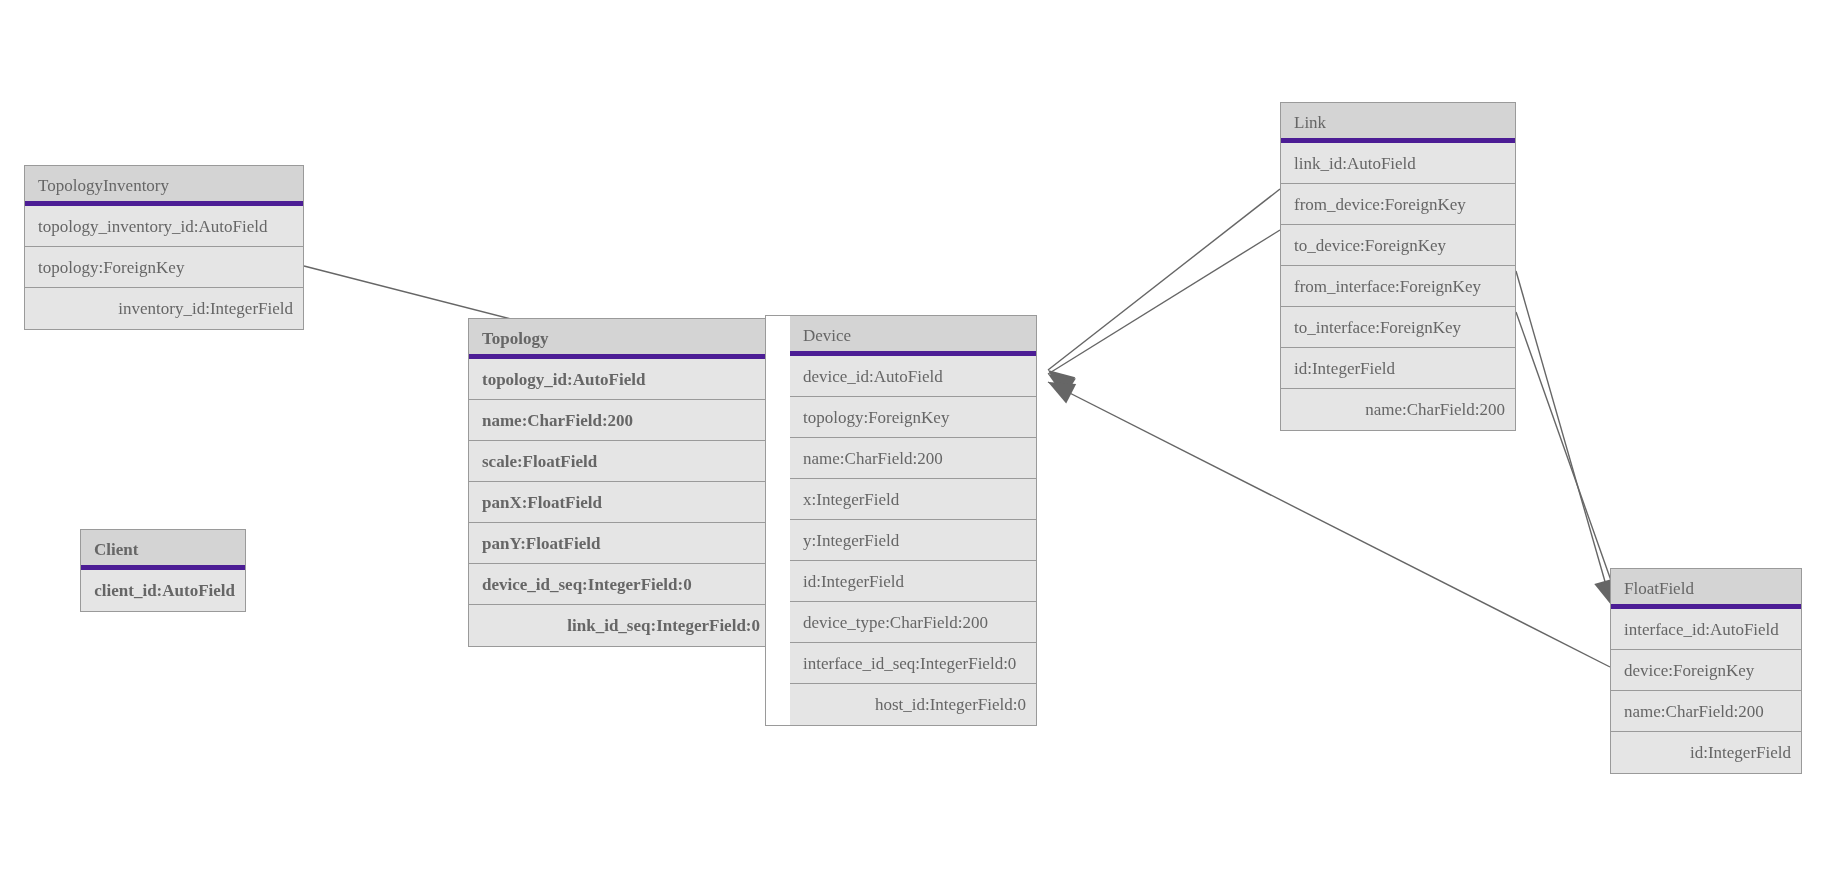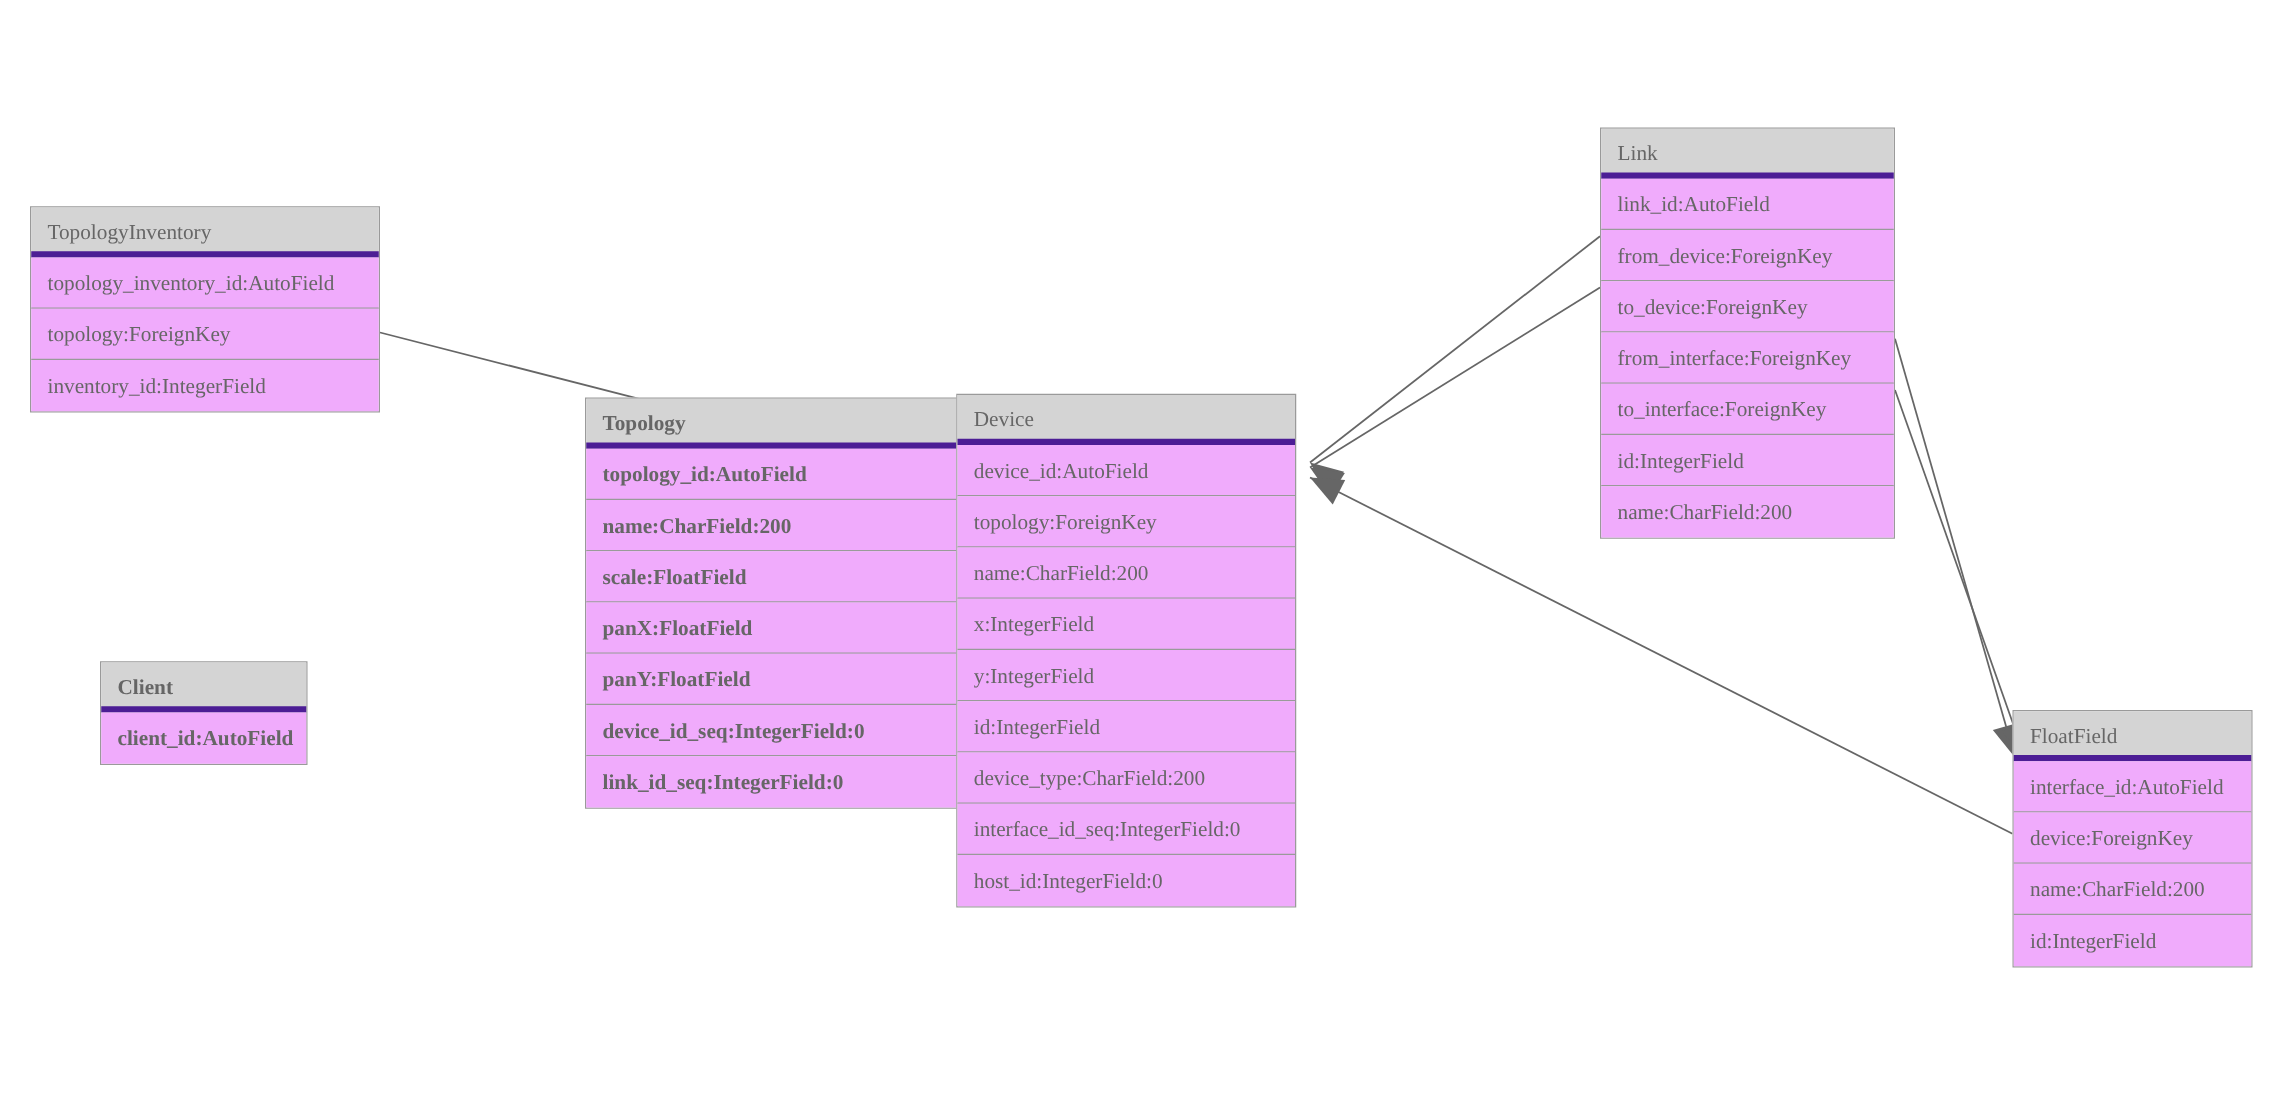--- a/index.html
+++ b/index.html
@@ -45,24 +45,25 @@
   .entity-field {
     box-sizing: border-box;
     height: 41px;
     line-height: 41px;
     border-bottom: 1px solid #9a9a9a;
     color: #666666;
     font-size: 17px;
     padding: 0 10px 0 13px;
     white-space: nowrap;
     overflow: hidden;
-    background: #f0abfc;
+    background: #e5e5e5;
   }
   .entity-field:last-child {
     border-bottom: none;
+    text-align: right;
   }
 </style>
 </head>
 <body>
 
 <div id="canvas">
   <svg id="edge-layer" width="1824" height="874" viewBox="0 0 1824 874">
       <g>
         <path d="M 304 266 L 718 372" stroke="#666666" stroke-width="1.4" fill="none"></path>
         <polygon points="0,0 -26,-11 -26,11" fill="#666666" transform="translate(718,372) rotate(14)"></polygon>
@@ -106,21 +107,21 @@
         <div class="entity-field">scale:FloatField</div>
         <div class="entity-field">panX:FloatField</div>
         <div class="entity-field">panY:FloatField</div>
         <div class="entity-field">device_id_seq:IntegerField:0</div>
         <div class="entity-field">link_id_seq:IntegerField:0</div>
       </div>
       <div class="entity" style="left: 80px; top: 529px; width: 166px; font-weight: bold;">
         <div class="entity-header">Client</div>
         <div class="entity-field">client_id:AutoField</div>
       </div>
-      <div class="entity" style="left: 765px; top: 315px; width: 272px;">
+      <div class="entity" style="left: 765px; top: 315px; width: 272px; padding-left: 24px;">
         <div class="entity-header">Device</div>
         <div class="entity-field">device_id:AutoField</div>
         <div class="entity-field">topology:ForeignKey</div>
         <div class="entity-field">name:CharField:200</div>
         <div class="entity-field">x:IntegerField</div>
         <div class="entity-field">y:IntegerField</div>
         <div class="entity-field">id:IntegerField</div>
         <div class="entity-field">device_type:CharField:200</div>
         <div class="entity-field">interface_id_seq:IntegerField:0</div>
         <div class="entity-field">host_id:IntegerField:0</div>

